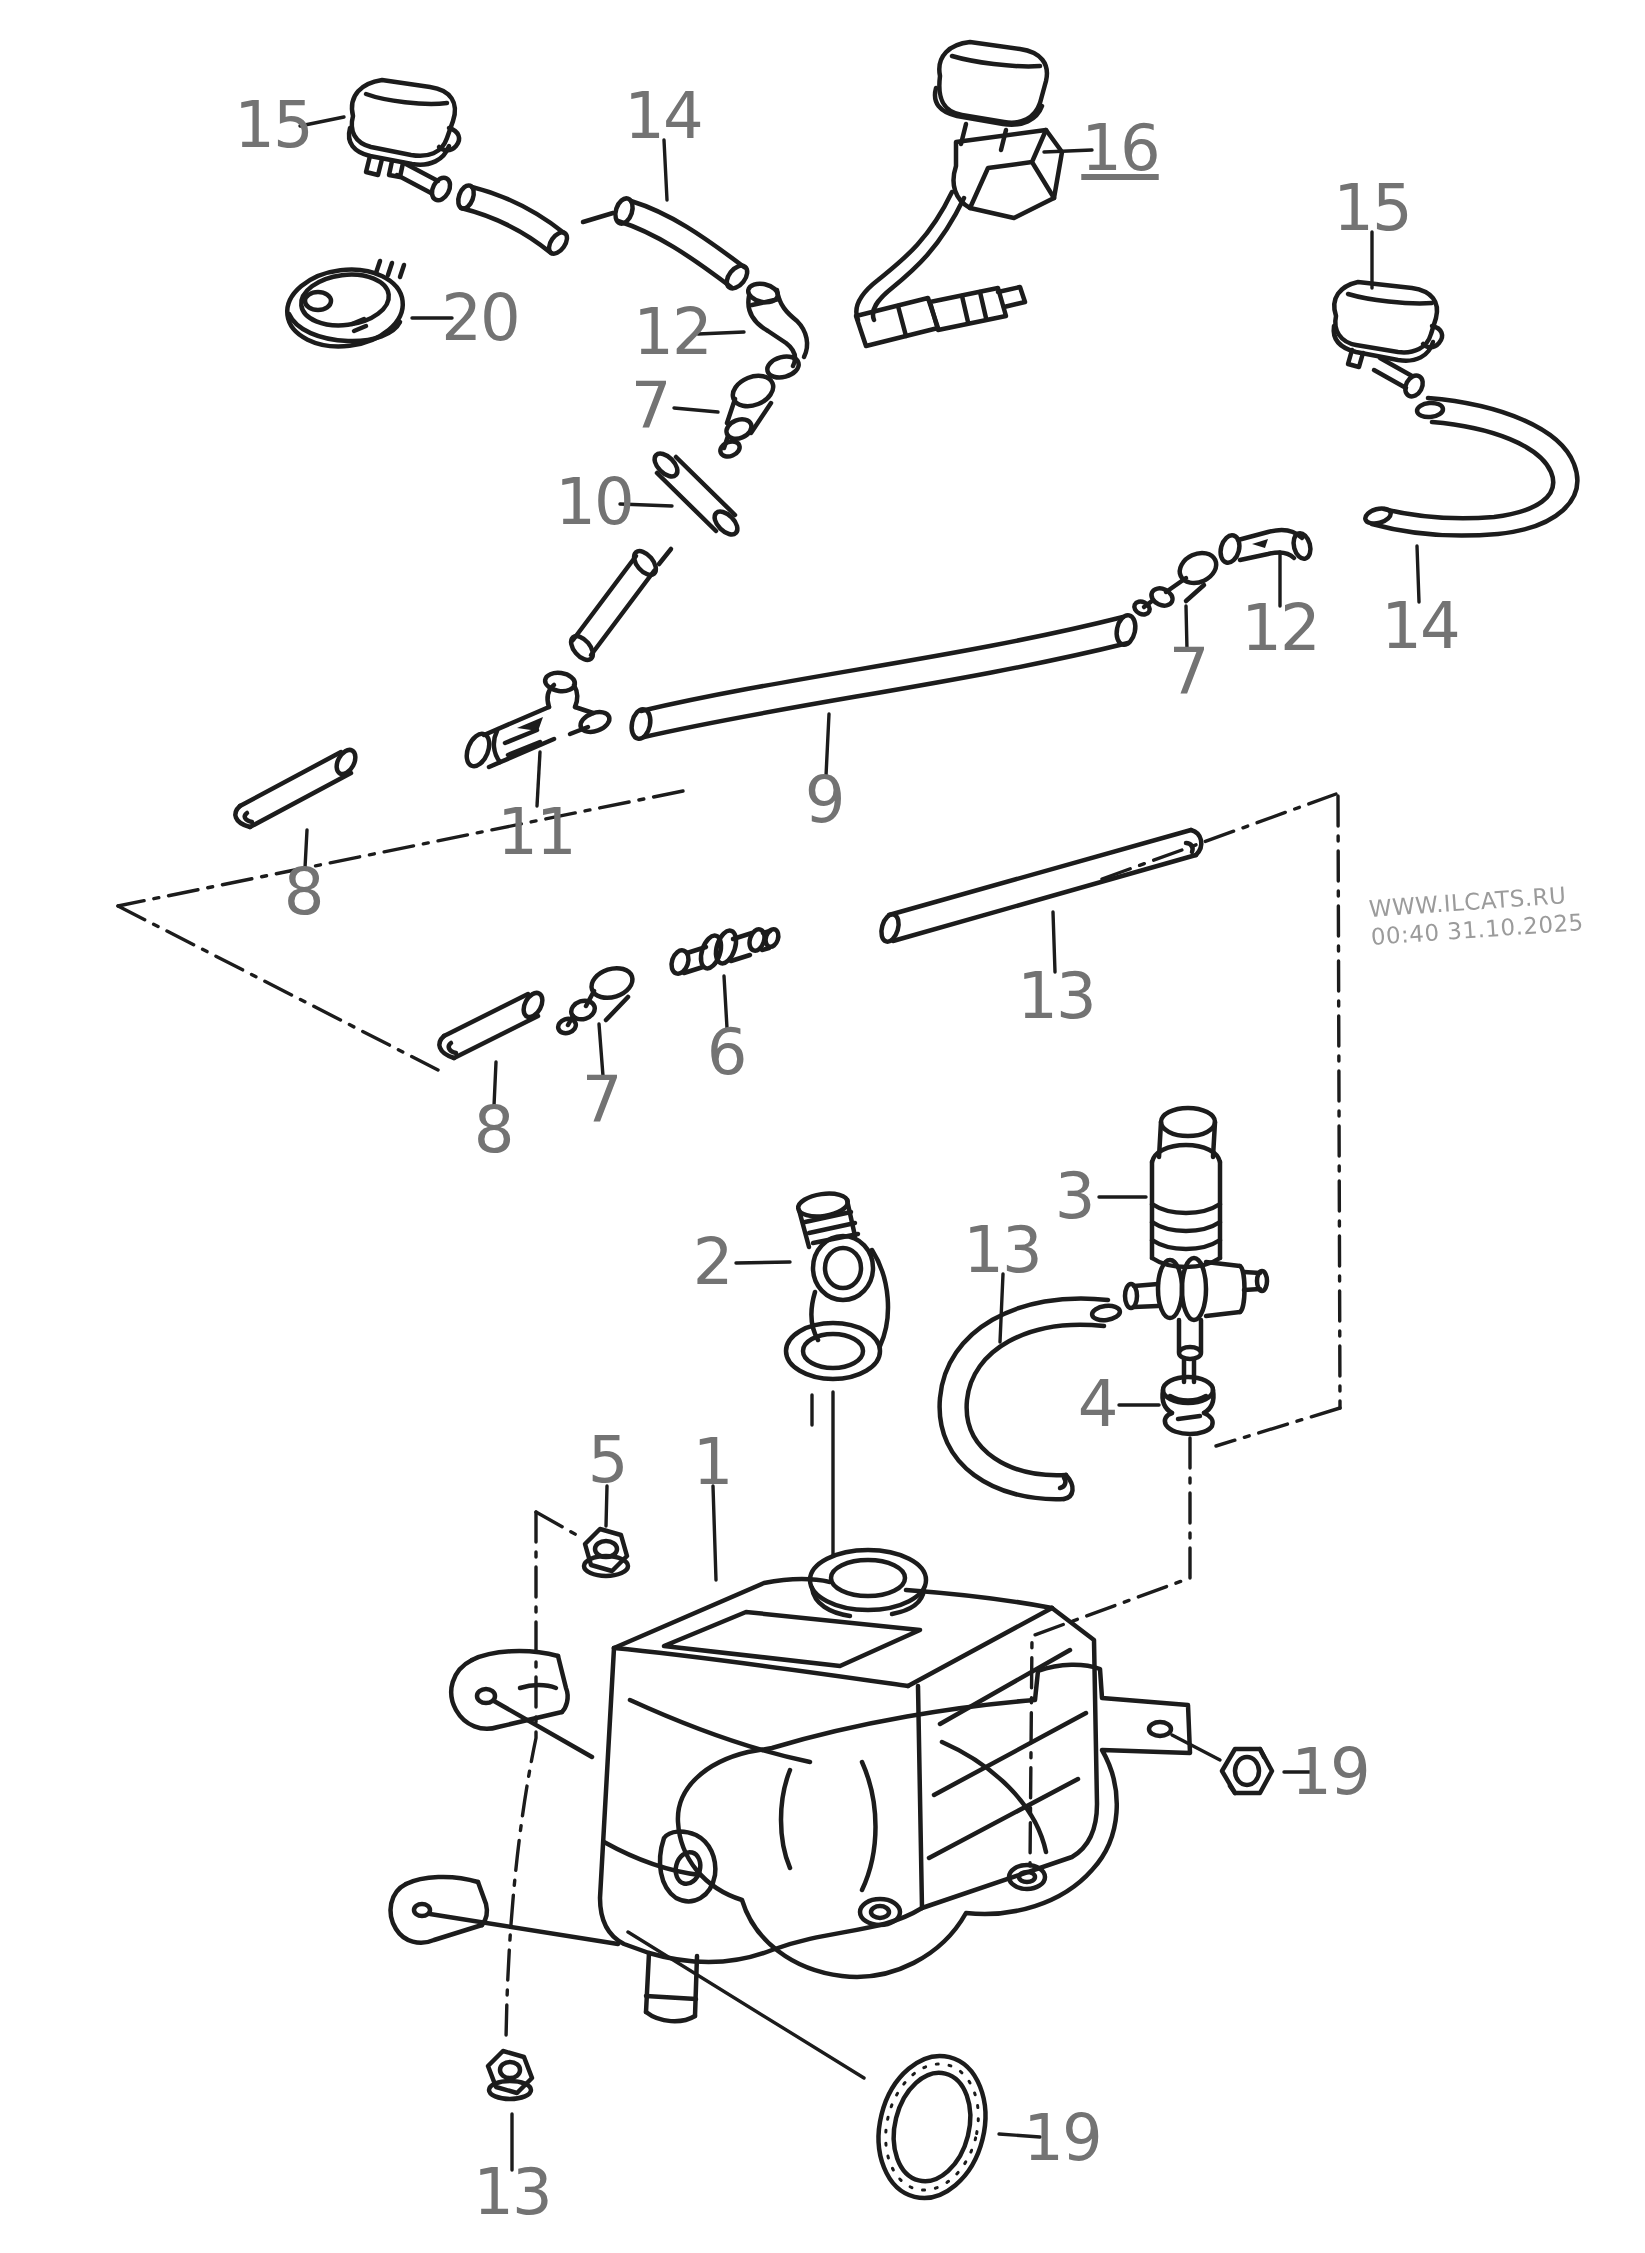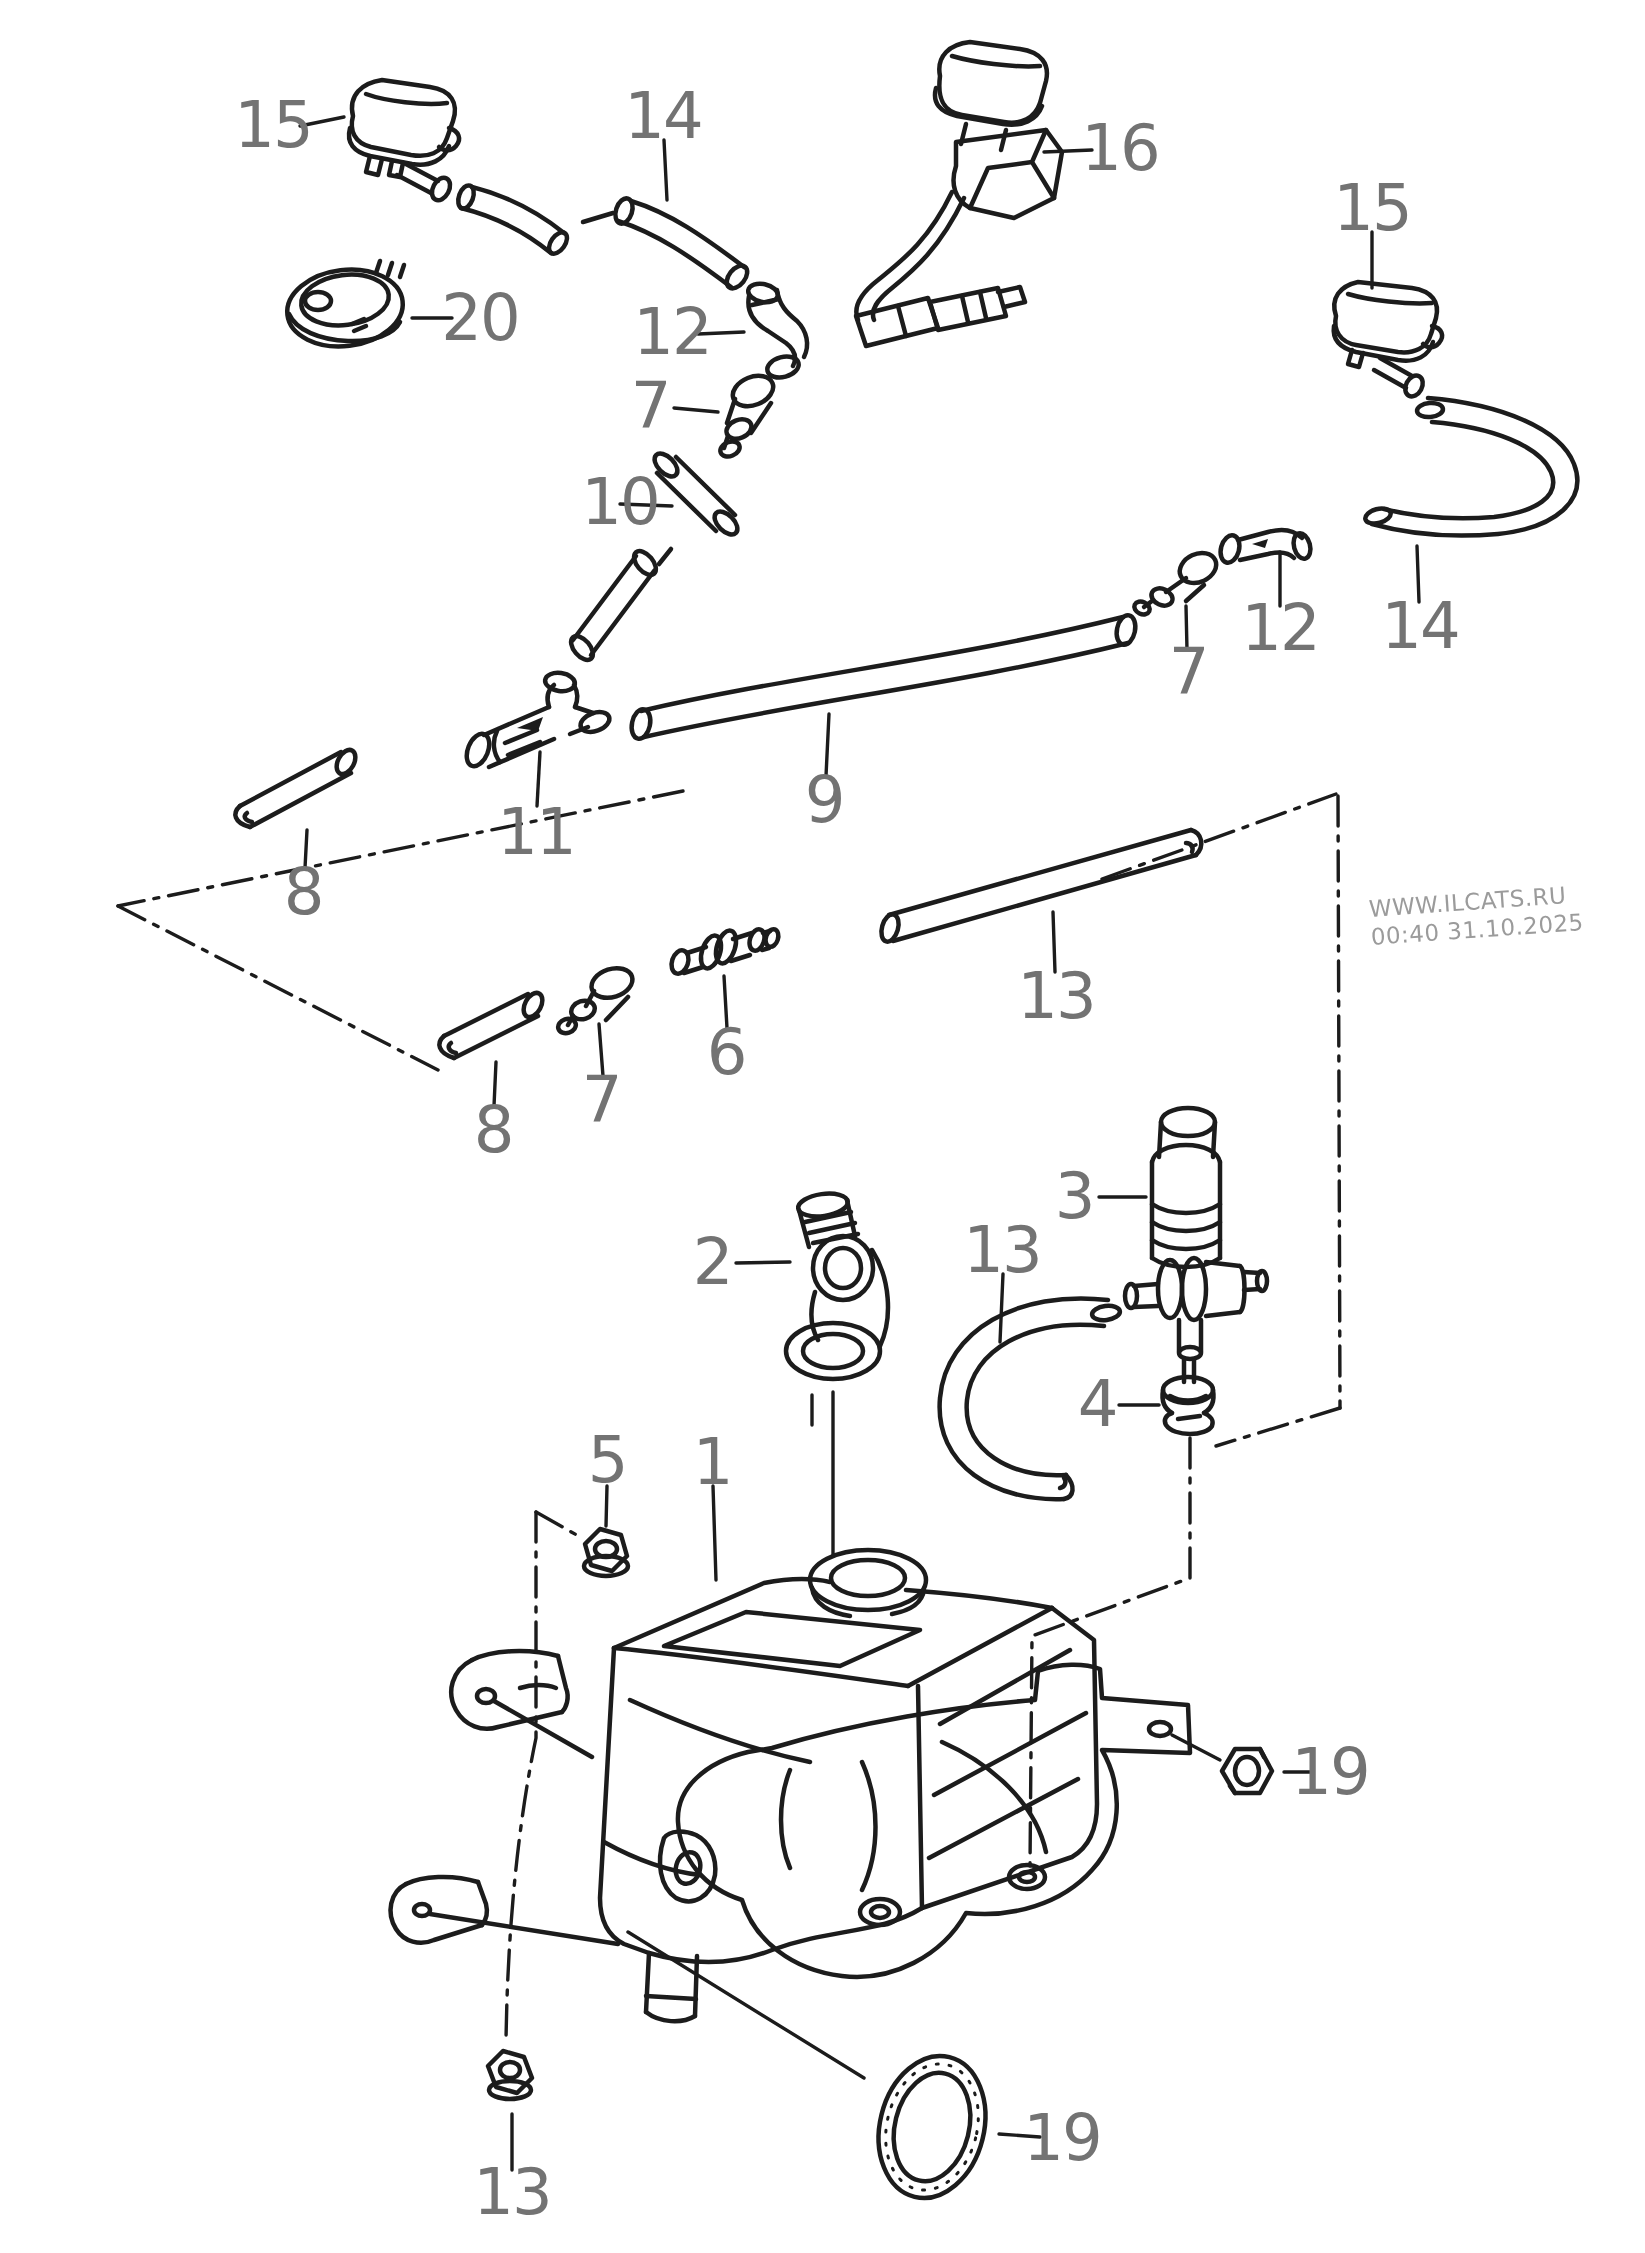--- a/index.html
+++ b/index.html
@@ -363,31 +363,31 @@
       <div class="callout" style="left: 1074px; top: 1196px;">3</div>
       <div class="callout" style="left: 1097px; top: 1404px;">4</div>
       <div class="callout" style="left: 607px; top: 1460px;">5</div>
       <div class="callout" style="left: 726px; top: 1052px;">6</div>
       <div class="callout" style="left: 650px; top: 406px;">7</div>
       <div class="callout" style="left: 601px; top: 1100px;">7</div>
       <div class="callout" style="left: 1188px; top: 672px;">7</div>
       <div class="callout" style="left: 303px; top: 892px;">8</div>
       <div class="callout" style="left: 493px; top: 1130px;">8</div>
       <div class="callout" style="left: 824px; top: 800px;">9</div>
-      <div class="callout" style="left: 594px; top: 502px; margin-left: 26px;">10</div>
+      <div class="callout" style="left: 594px; top: 502px;">10</div>
       <div class="callout" style="left: 536px; top: 832px;">11</div>
       <div class="callout" style="left: 672px; top: 332px;">12</div>
       <div class="callout" style="left: 1280px; top: 628px;">12</div>
       <div class="callout" style="left: 1056px; top: 996px;">13</div>
       <div class="callout" style="left: 1002px; top: 1250px;">13</div>
       <div class="callout" style="left: 663px; top: 116px;">14</div>
       <div class="callout" style="left: 1420px; top: 626px;">14</div>
       <div class="callout" style="left: 273px; top: 125px;">15</div>
       <div class="callout" style="left: 1372px; top: 208px;">15</div>
-      <div class="callout" style="left: 1120px; top: 148px;">16</div>
+      <div class="callout" style="left: 1120px; top: 148px; text-decoration: underline;">16</div>
       <div class="callout" style="left: 512px; top: 2192px;">13</div>
       <div class="callout" style="left: 1330px; top: 1772px;">19</div>
       <div class="callout" style="left: 1062px; top: 2138px; text-align: right;">19</div>
       <div class="callout" style="left: 480px; top: 318px;">20</div>
     </div>
 
 <div class="watermark">
   <span>WWW.ILCATS.RU</span>
   <span>00:40 31.10.2025</span>
 </div>

